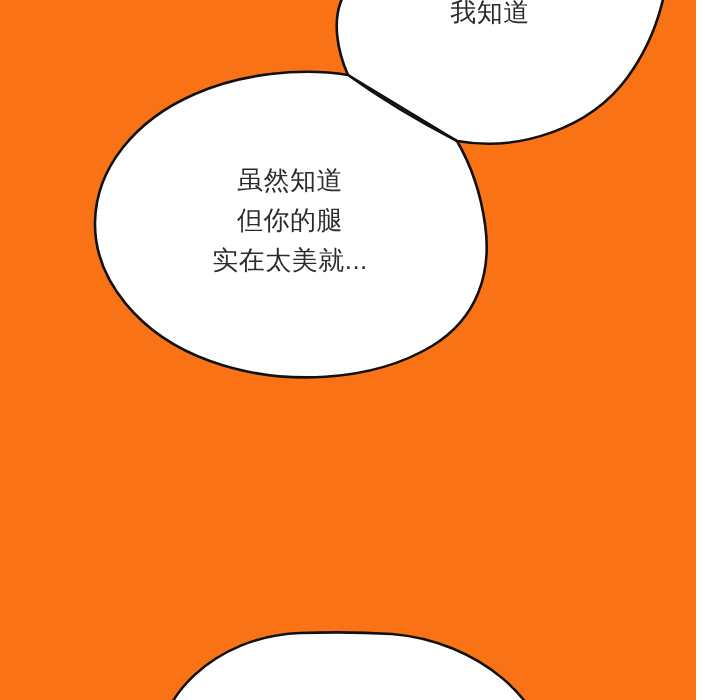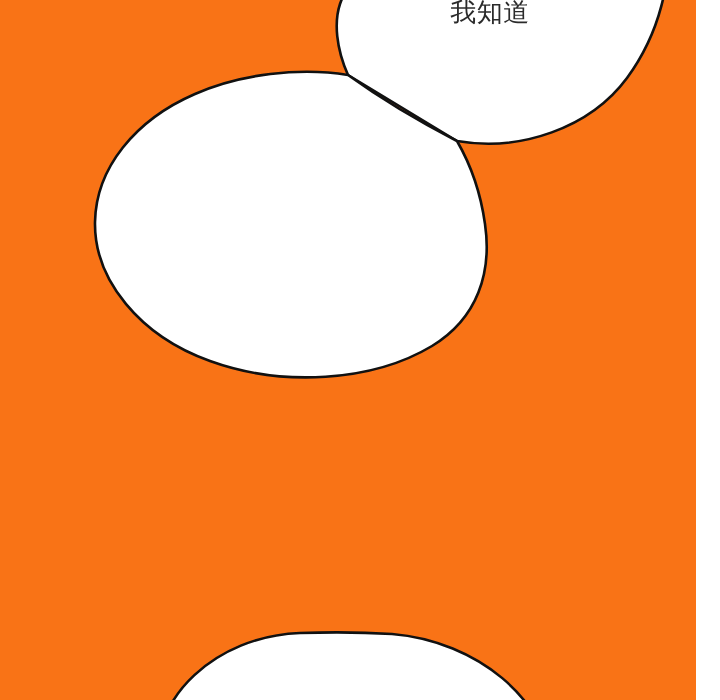--- a/index.html
+++ b/index.html
@@ -88,14 +88,17 @@
                C 150 700, 215 636, 300 633
                C 330 632, 360 632, 392 634
                C 478 641, 548 702, 548 762
                Z"></path>
     </g>
   </svg>
 
   <div class="bubble-text" id="bubble-top-text">不...不是的
 我知道</div>
 
+  <div class="bubble-text" id="bubble-main-text">虽然知道
+但你的腿
+实在太美就...</div>
 
 </div>
 
 </body></html>

